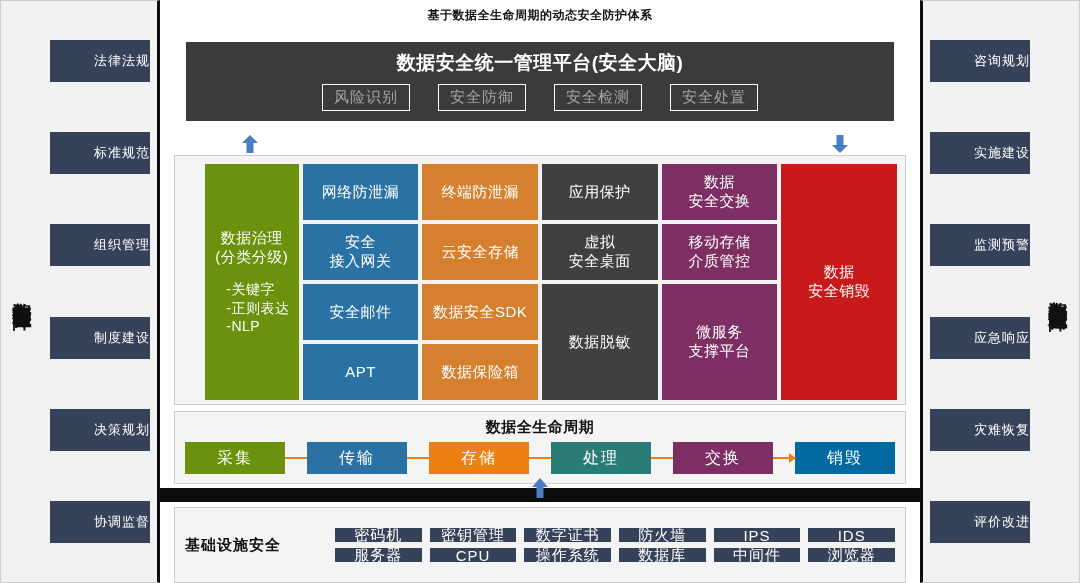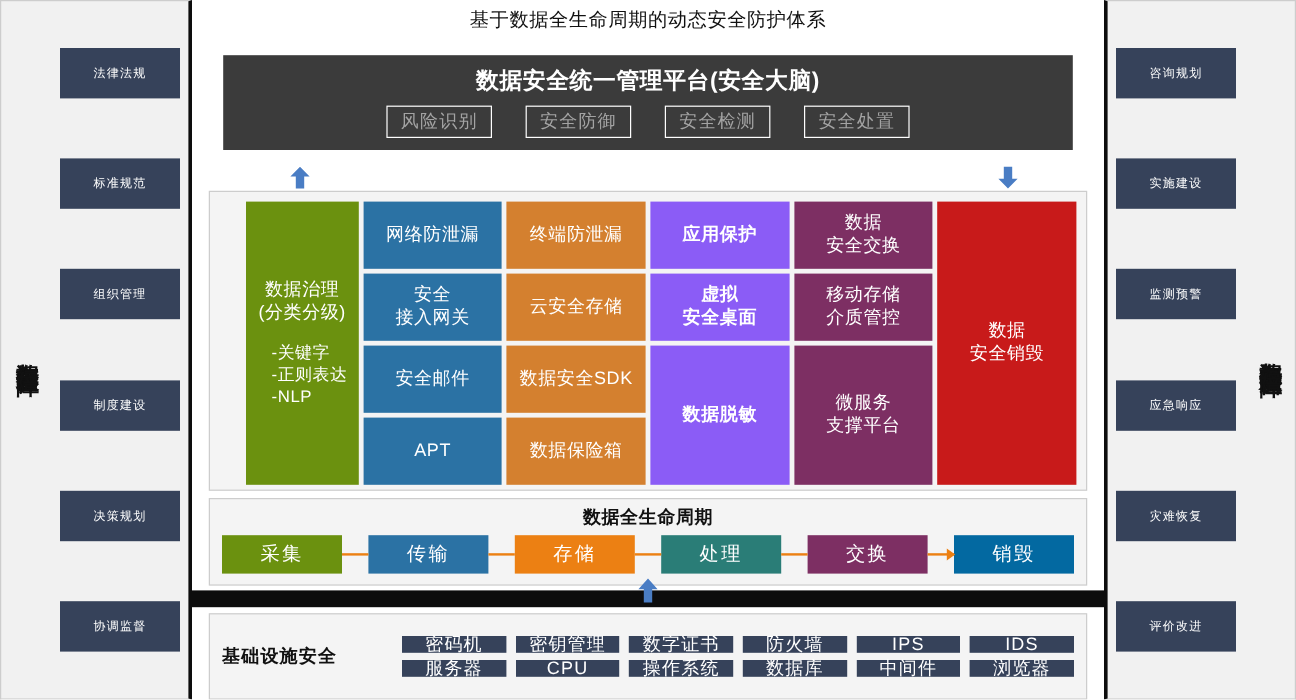--- a/index.html
+++ b/index.html
@@ -39,37 +39,37 @@
     flex: 1;
     display: flex; flex-direction: column;
     justify-content: space-around;
     align-items: center;
     padding: 14px 0 14px 0;
   }
   .side-box {
     width: 100px; height: 42px;
     background: #36425a;
     color: #ffffff;
-    font-size: 10px;
-    display: flex; align-items: center; justify-content: center;
+    font-size: 13px;
+    display: flex; align-items: center; justify-content: flex-end;
     letter-spacing: 1px;
   }
 
   
   .center {
     flex: 1;
     height: 583px;
     background: #ffffff;
     display: flex; flex-direction: column;
     position: relative;
   }
 
   .main-title {
     text-align: center;
-    font-size: 16px; font-weight: normal; color: #111;
+    font-size: 12px; font-weight: bold; color: #111;
     padding: 7px 0 6px 0;
     letter-spacing: 0.5px;
   }
 
   
   .brain {
     margin: 12px 26px;
     background: #3b3b3b;
     padding: 8px 0 10px 0;
   }
@@ -115,21 +115,21 @@
     text-align: center;
     color: #ffffff;
     font-size: 15px;
     line-height: 1.25;
     letter-spacing: 0.5px;
     padding: 2px;
   }
   .cell.green  { background: #6b910f; margin-left: 22px; }
   .cell.blue   { background: #2b72a4; }
   .cell.orange { background: #d4802f; }
-  .cell.teal   { background: #8b5cf6; font-weight: bold; }
+  .cell.teal   { background: #404040; }
   .cell.purple { background: #7d2f63; }
   .cell.red    { background: #c81a1a; }
   .span2 { grid-row: span 2; }
   .span4 { grid-row: span 4; }
   .gov-inner { display: flex; flex-direction: column; align-items: center; justify-content: center; }
   .gov-sub {
     margin-top: 14px;
     text-align: left;
     font-size: 14px;
     line-height: 1.3;

